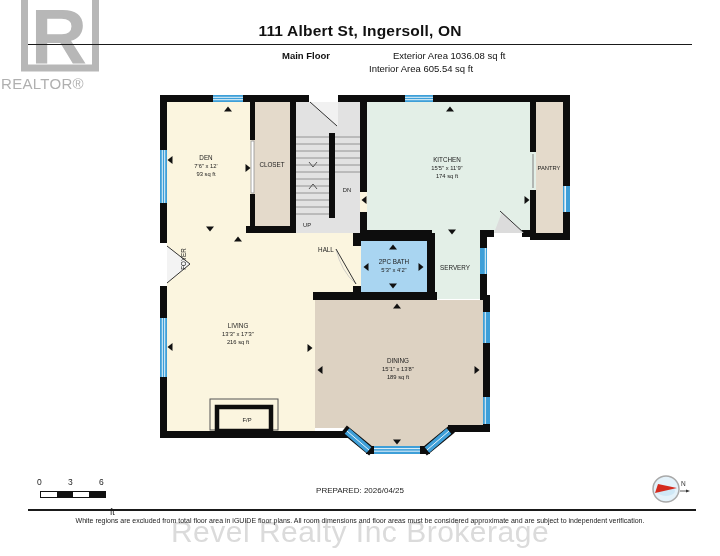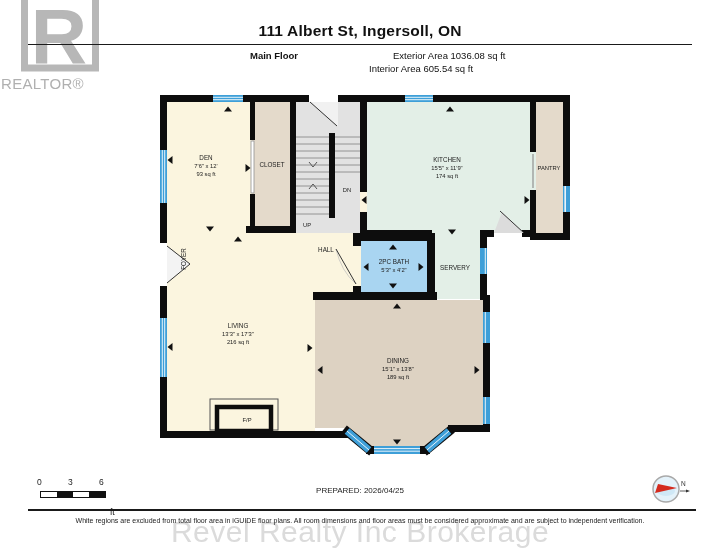--- a/index.html
+++ b/index.html
@@ -1,21 +1,21 @@
 <!DOCTYPE html>
 <html><head>
 <meta charset="utf-8">
 <style>
   html,body{margin:0;padding:0;background:#fff;}
   .page{position:relative;width:720px;height:556px;background:#fff;overflow:hidden;
         font-family:"Liberation Sans",sans-serif;color:#111;}
   .abs{position:absolute;}
   .page-title{left:0;right:0;top:22px;text-align:center;font-size:15.5px;font-weight:bold;letter-spacing:.2px;}
   .header-rule{left:28px;right:28px;top:44px;border-top:1.2px solid #1a1a1a;height:0;}
-  .floor-label{left:250px;top:50px;width:112px;text-align:left;font-size:9.5px;font-weight:bold;}
+  .floor-label{left:250px;top:50px;width:112px;text-align:center;font-size:9.5px;font-weight:bold;}
   .area-line1{left:369px;top:50px;font-size:9.5px;padding-left:24px;}
   .area-line2{left:369px;top:63px;font-size:9.5px;}
   .plan-svg{left:0;top:0;}
   .logo-svg{left:0;top:0;}
   .scale-num{font-size:8.5px;color:#222;}
   .scale-bar{left:40px;top:491px;width:64px;height:5px;border:1px solid #111;font-size:0;line-height:0;}
   .scale-seg{display:inline-block;width:16px;height:5px;}
   .scale-unit{left:110px;top:507px;font-size:8.5px;}
   .prepared{left:0;right:0;top:486px;text-align:center;font-size:8px;color:#222;}
   .compass-svg{left:648px;top:472px;}

